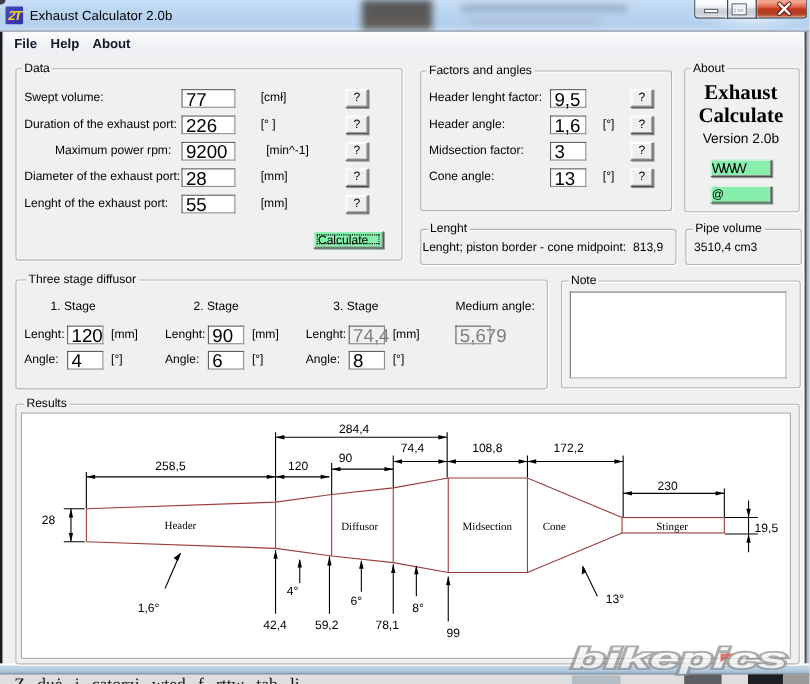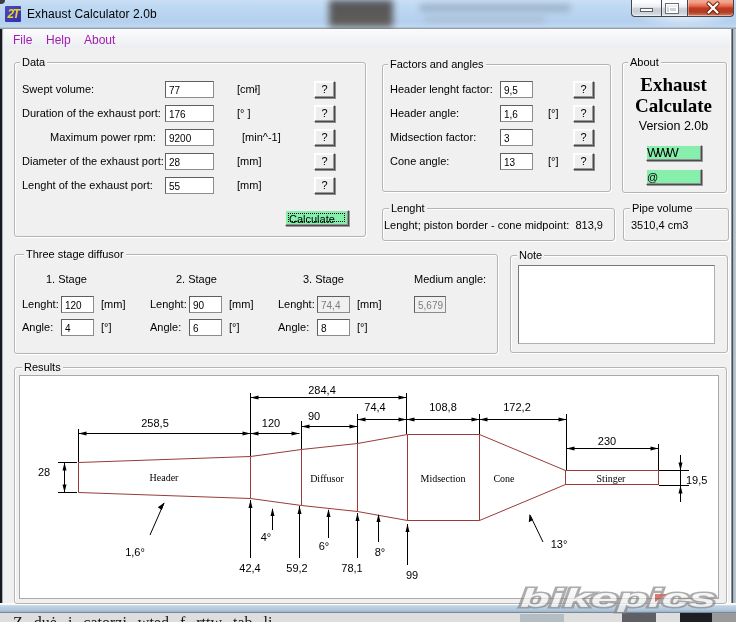--- a/index.html
+++ b/index.html
@@ -13,21 +13,21 @@
     background:linear-gradient(#cadef5 0%,#bdd8f2 25%,#b4d0ee 75%,#c0d8f0 93%,#9aa8b6 97%,#8a9298 100%);}
   #bgblob{left:329px;top:0;width:64px;height:27px;background:linear-gradient(#4b4a4c,#5c544c);filter:blur(3.5px);opacity:.92;}
   #bgsmudge{left:420px;top:4px;width:150px;height:8px;background:#9fb4cc;filter:blur(3px);}
   #bgsmudge2{left:425px;top:16px;width:120px;height:6px;background:#aabfd4;filter:blur(3px);}
   #winleft{left:0;top:29px;width:4px;height:584px;background:linear-gradient(90deg,#171a21 0px,#171a21 1.5px,#6a7076 2px,#eef1f4 3px);}
   #winright{left:730px;top:29px;width:6px;height:584px;background:linear-gradient(90deg,#fdfdfd 0px,#fdfdfd 1px,#454f5a 1.8px,#454f5a 2.8px,#a7b3bf 3.5px,#c2ccd4);}
   #winbottom{left:0;top:603px;width:736px;height:11px;
     background:linear-gradient(#fdfdfd 0%,#fdfdfd 12%,#c3d5e6 25%,#b2c8dc 60%,#9db4c9 82%,#46505c 92%,#333b46 100%);}
   #client{left:4px;top:29px;width:727px;height:575px;background:#f0f0f0;}
   #menubar{left:4px;top:29px;width:727px;height:19px;background:linear-gradient(#fbfbfc,#eceef2);}
-  .menuitem{top:33px;font-size:12px;color:#a21caf;}
+  .menuitem{top:33px;font-size:12px;color:#0f172a;font-weight:bold;}
   
   #icon{left:5px;top:6px;width:16px;height:16px;background:linear-gradient(135deg,#4a4ac0,#3030a8);
         border-radius:1px;color:#f0d024;font-weight:bold;font-style:italic;font-size:12px;
         text-align:center;line-height:17px;letter-spacing:-1.5px;}
   #wtitle{left:27px;top:7px;font-size:12px;letter-spacing:0.1px;color:#000;}
   
   .capbtn{top:0px;height:17px;border:1px solid #41464c;border-top:none;
      box-sizing:border-box;box-shadow:inset 0 -1px 0 rgba(255,255,255,.45), inset 1px 0 0 rgba(255,255,255,.35);}
   #btnmin{left:631px;width:31px;border-bottom-left-radius:4px;
      background:linear-gradient(#fbfcfd 15%,#e8ebef 45%,#cfd5dc 50%,#c7ced7 70%,#dce1e7);}
@@ -39,21 +39,21 @@
      border:1px solid #5c6166;box-sizing:border-box;}
   #maxbox{left:666px;top:4px;width:12px;height:9px;border:1px solid #fff;
      outline:1px solid #6a6f74;box-sizing:border-box;}
   #maxbox2{left:669px;top:7px;width:6px;height:3px;border:1px solid #fff;box-sizing:content-box;}
   #closex{left:700px;top:0px;}
   
   .gb{border:1px solid #b5b5b5;border-radius:3px;box-shadow:1px 1px 0 #fff,inset 1px 1px 0 #fff;}
   .gt{font-size:11px;color:#000;background:#f0f0f0;padding:0 2px;}
   .lbl{font-size:11px;color:#000;white-space:nowrap;}
   .tb{background:#fff;border:1px solid #8c8c8c;border-top-color:#5f5f5f;border-left-color:#5f5f5f;
-      font-family:"Liberation Sans",sans-serif;font-size:10px;color:#000;
+      font-family:"Liberation Sans",sans-serif;font-size:17px;color:#000;
       padding:1px 0 0 3px;box-sizing:border-box;line-height:15px;}
   .tbd{background:#f0f0f0;color:#7d7d7d;}
   .qbtn{width:21px;height:17px;background:#eeeeee;text-align:center;line-height:15px;
       font-size:11px;color:#000;box-sizing:border-box;
       border:1px solid;border-color:#fff #494949 #494949 #fff;
       box-shadow:inset -1px -1px 0 #9a9a9a, inset 1px 1px 0 #fdfdfd, 1px 1px 0 #8e8e8e;}
   .pbtn{background:#86efac;text-align:left;box-sizing:border-box;font-size:11px;
       border:1px solid;border-color:#eee #4c4c4c #4c4c4c #eee;
       box-shadow:inset -1px -1px 0 #909090, 1px 1px 0 #999;}
 </style>
@@ -90,21 +90,21 @@
 <div class="abs menuitem" style="left:84px;">About</div>
 
 <div class="abs gb" style="left:14px;top:62px;width:350px;height:173px;"></div>
 <div class="abs gt" style="left:20px;top:56px;">Data</div>
 <div class="abs lbl" style="left:22px;top:83px;">Swept volume:</div>
 <div class="abs lbl" style="left:22px;top:107px;">Duration of the exhaust port:</div>
 <div class="abs lbl" style="left:22px;top:131px;padding-left:28px;">Maximum power rpm:</div>
 <div class="abs lbl" style="left:22px;top:155px;">Diameter of the exhaust port:</div>
 <div class="abs lbl" style="left:22px;top:179px;">Lenght of the exhaust port:</div>
 <div class="abs tb" style="left:165px;top:81px;width:49px;height:17px;">77</div>
-<div class="abs tb" style="left:165px;top:105px;width:49px;height:17px;">176</div>
+<div class="abs tb" style="left:165px;top:105px;width:49px;height:17px;">226</div>
 <div class="abs tb" style="left:165px;top:129px;width:49px;height:17px;">9200</div>
 <div class="abs tb" style="left:165px;top:153px;width:49px;height:17px;">28</div>
 <div class="abs tb" style="left:165px;top:177px;width:49px;height:17px;">55</div>
 <div class="abs lbl" style="left:237px;top:83px;">[cmł]</div>
 <div class="abs lbl" style="left:237px;top:107px;">[° ]</div>
 <div class="abs lbl" style="left:242px;top:131px;">[min^-1]</div>
 <div class="abs lbl" style="left:237px;top:155px;">[mm]</div>
 <div class="abs lbl" style="left:237px;top:179px;">[mm]</div>
 <div class="abs qbtn" style="left:314px;top:81px;">?</div>
 <div class="abs qbtn" style="left:314px;top:105px;">?</div>

